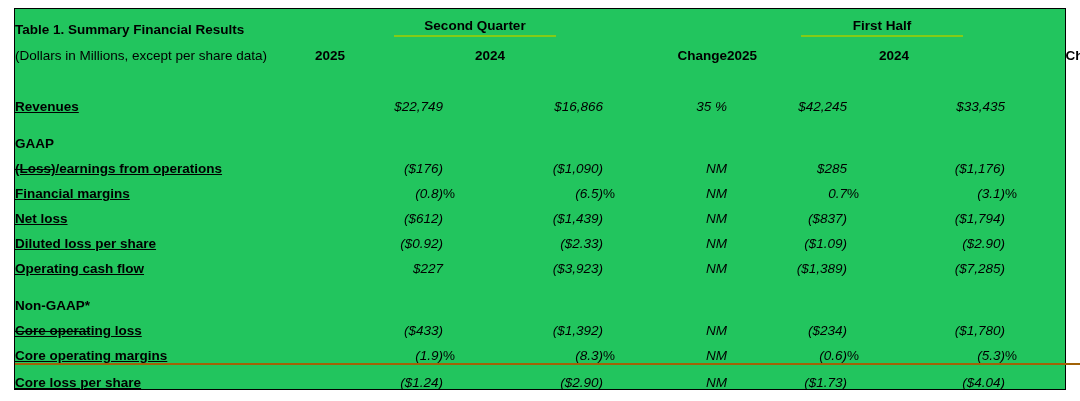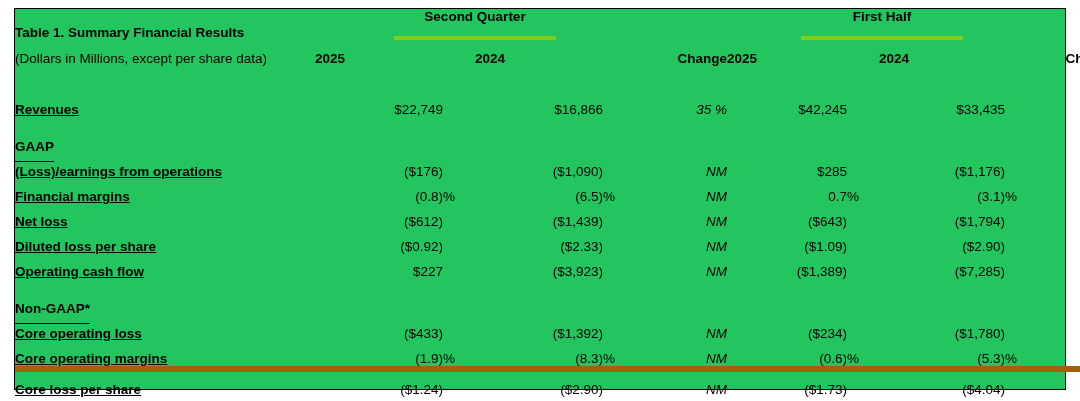--- a/index.html
+++ b/index.html
@@ -71,22 +71,22 @@
     padding-left: 8px;
   }
   .grouphdr {
     font-weight: bold;
     text-align: center;
     font-size: 13.5px;
     position: relative;
   }
   .grouphdr .glabel {
     display: inline-block;
-    padding: 0 6px 12px 6px;
-    border-bottom: 4px solid #84cc16;
+    padding: 0 6px 2px 6px;
+    border-bottom: 2px solid #84cc16;
     min-width: 150px;
     text-align: center;
   }
   .yearhdr {
     font-weight: bold;
     text-align: left;
     font-size: 13.5px;
   }
   .chghdr {
     font-weight: bold;
@@ -99,40 +99,41 @@
     font-size: 13.5px;
   }
   .lbl.bold { font-weight: bold; text-decoration: underline; }
   .sect-label {
     padding-left: 8px;
     font-size: 13.5px;
     font-weight: bold;
   }
   .sect-label span {
     border-bottom: 1px solid #000000;
-    padding-bottom: 7px;
+    padding-bottom: 18px;
   }
   .num {
     text-align: right;
     font-size: 13.5px;
     padding-right: 6px;
+    font-style: italic;
   }
   .pct {
     text-align: left;
     font-size: 13.5px;
     padding-left: 4px;
   }
   .chg {
     text-align: right;
     font-style: italic;
     font-size: 13.5px;
     padding-right: 10px;
   }
   .bottom-line td {
-    border-top: 6px solid #a16207;
+    border-top: 2px solid #a16207;
   }
 </style>
 </head>
 <body>
 
 <div class="page">
   <div class="table-frame">
     <table class="fin">
       <colgroup>
         <col class="c-label">
@@ -230,21 +231,21 @@
           <td class="chg">NM</td>
         </tr>
 
         <tr class="row-data">
           <td class="lbl bold">Net loss</td>
           <td class="num">($612)</td>
           <td class="pct"></td>
           <td class="num">($1,439)</td>
           <td class="pct"></td>
           <td class="chg">NM</td>
-          <td class="num">($643)</td>
+          <td class="num">($837)</td>
           <td class="pct"></td>
           <td class="num">($1,794)</td>
           <td class="pct"></td>
           <td class="chg">NM</td>
         </tr>
 
         <tr class="row-data">
           <td class="lbl bold">Diluted loss per share</td>
           <td class="num">($0.92)</td>
           <td class="pct"></td>

